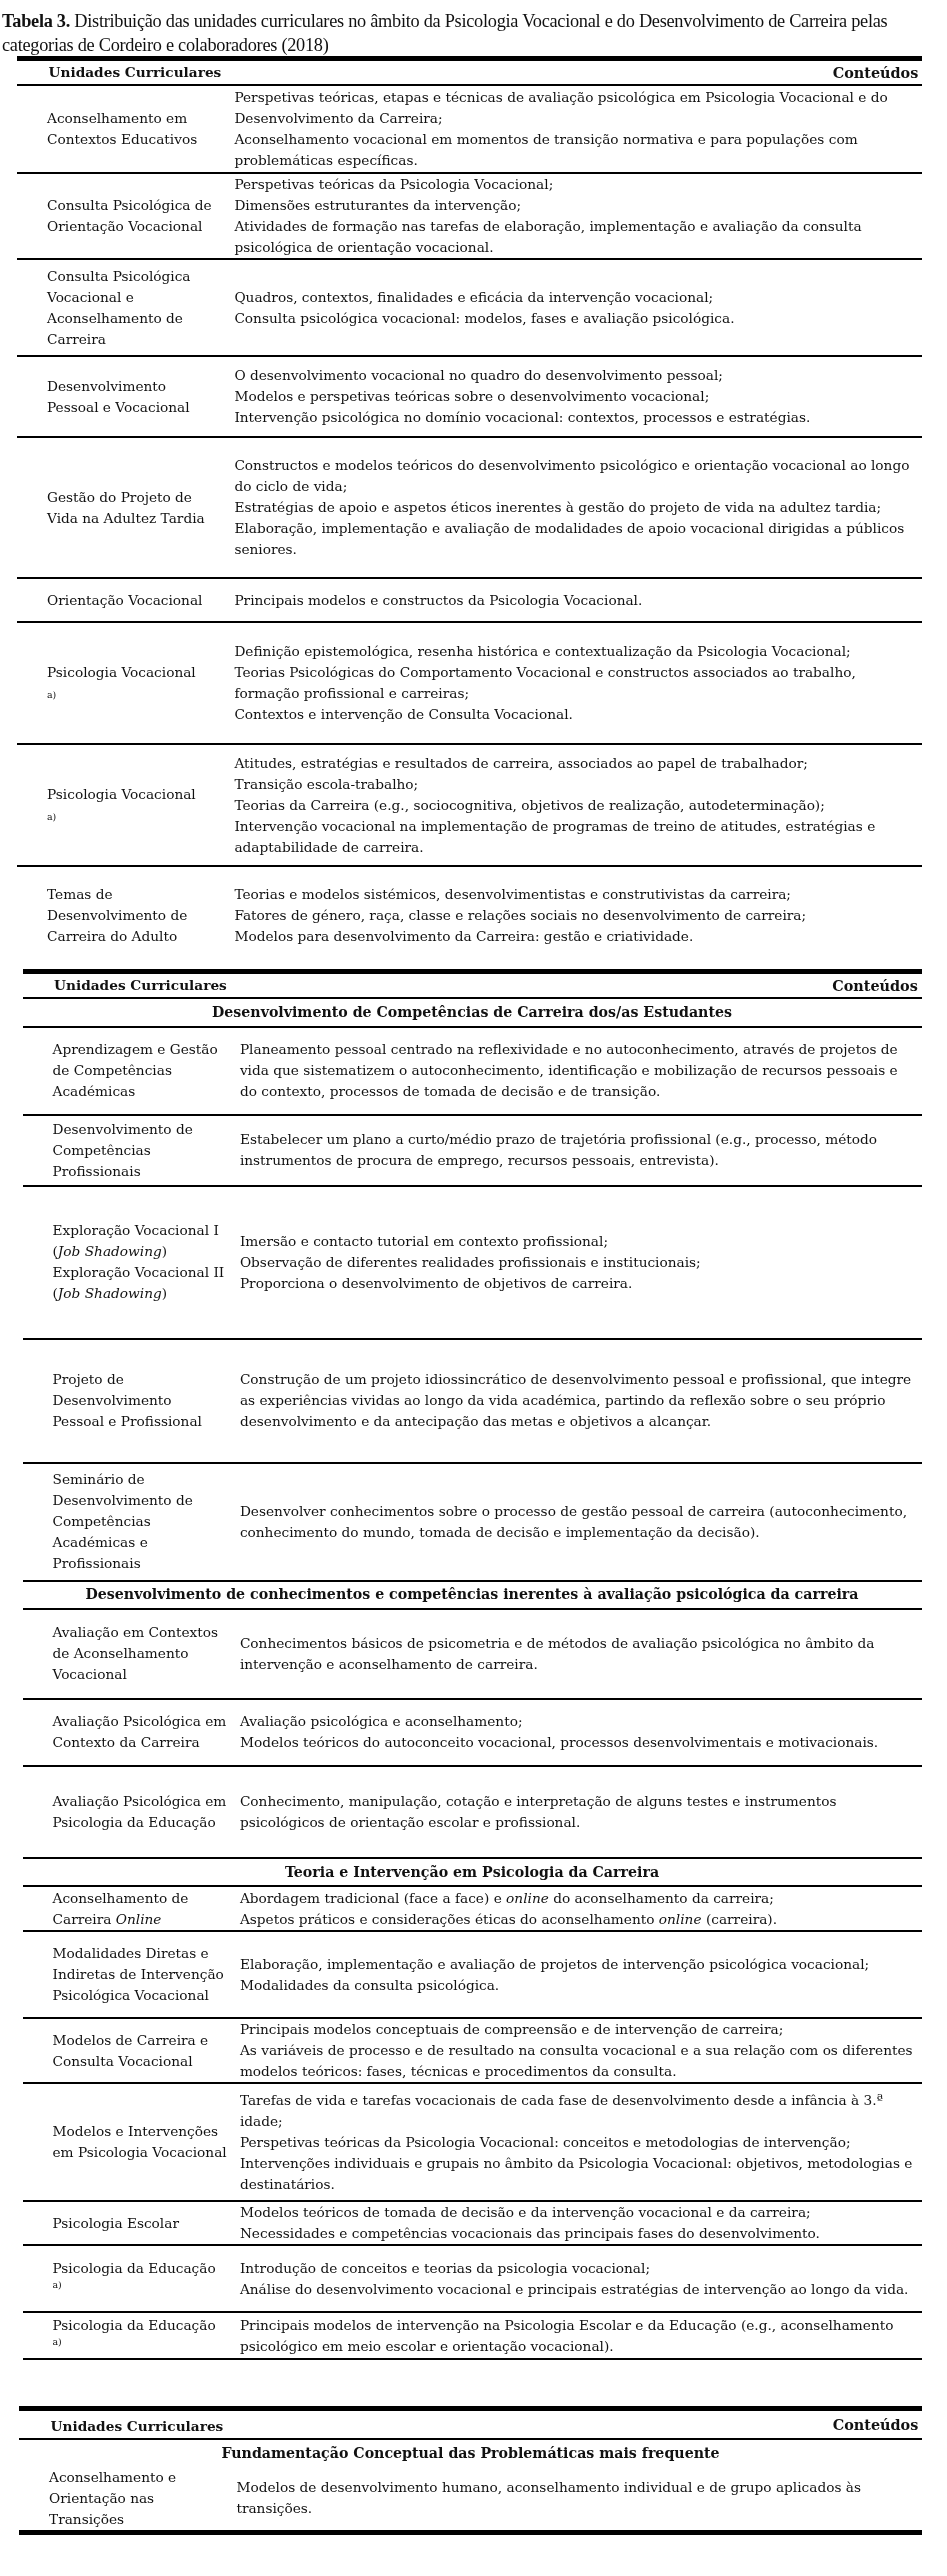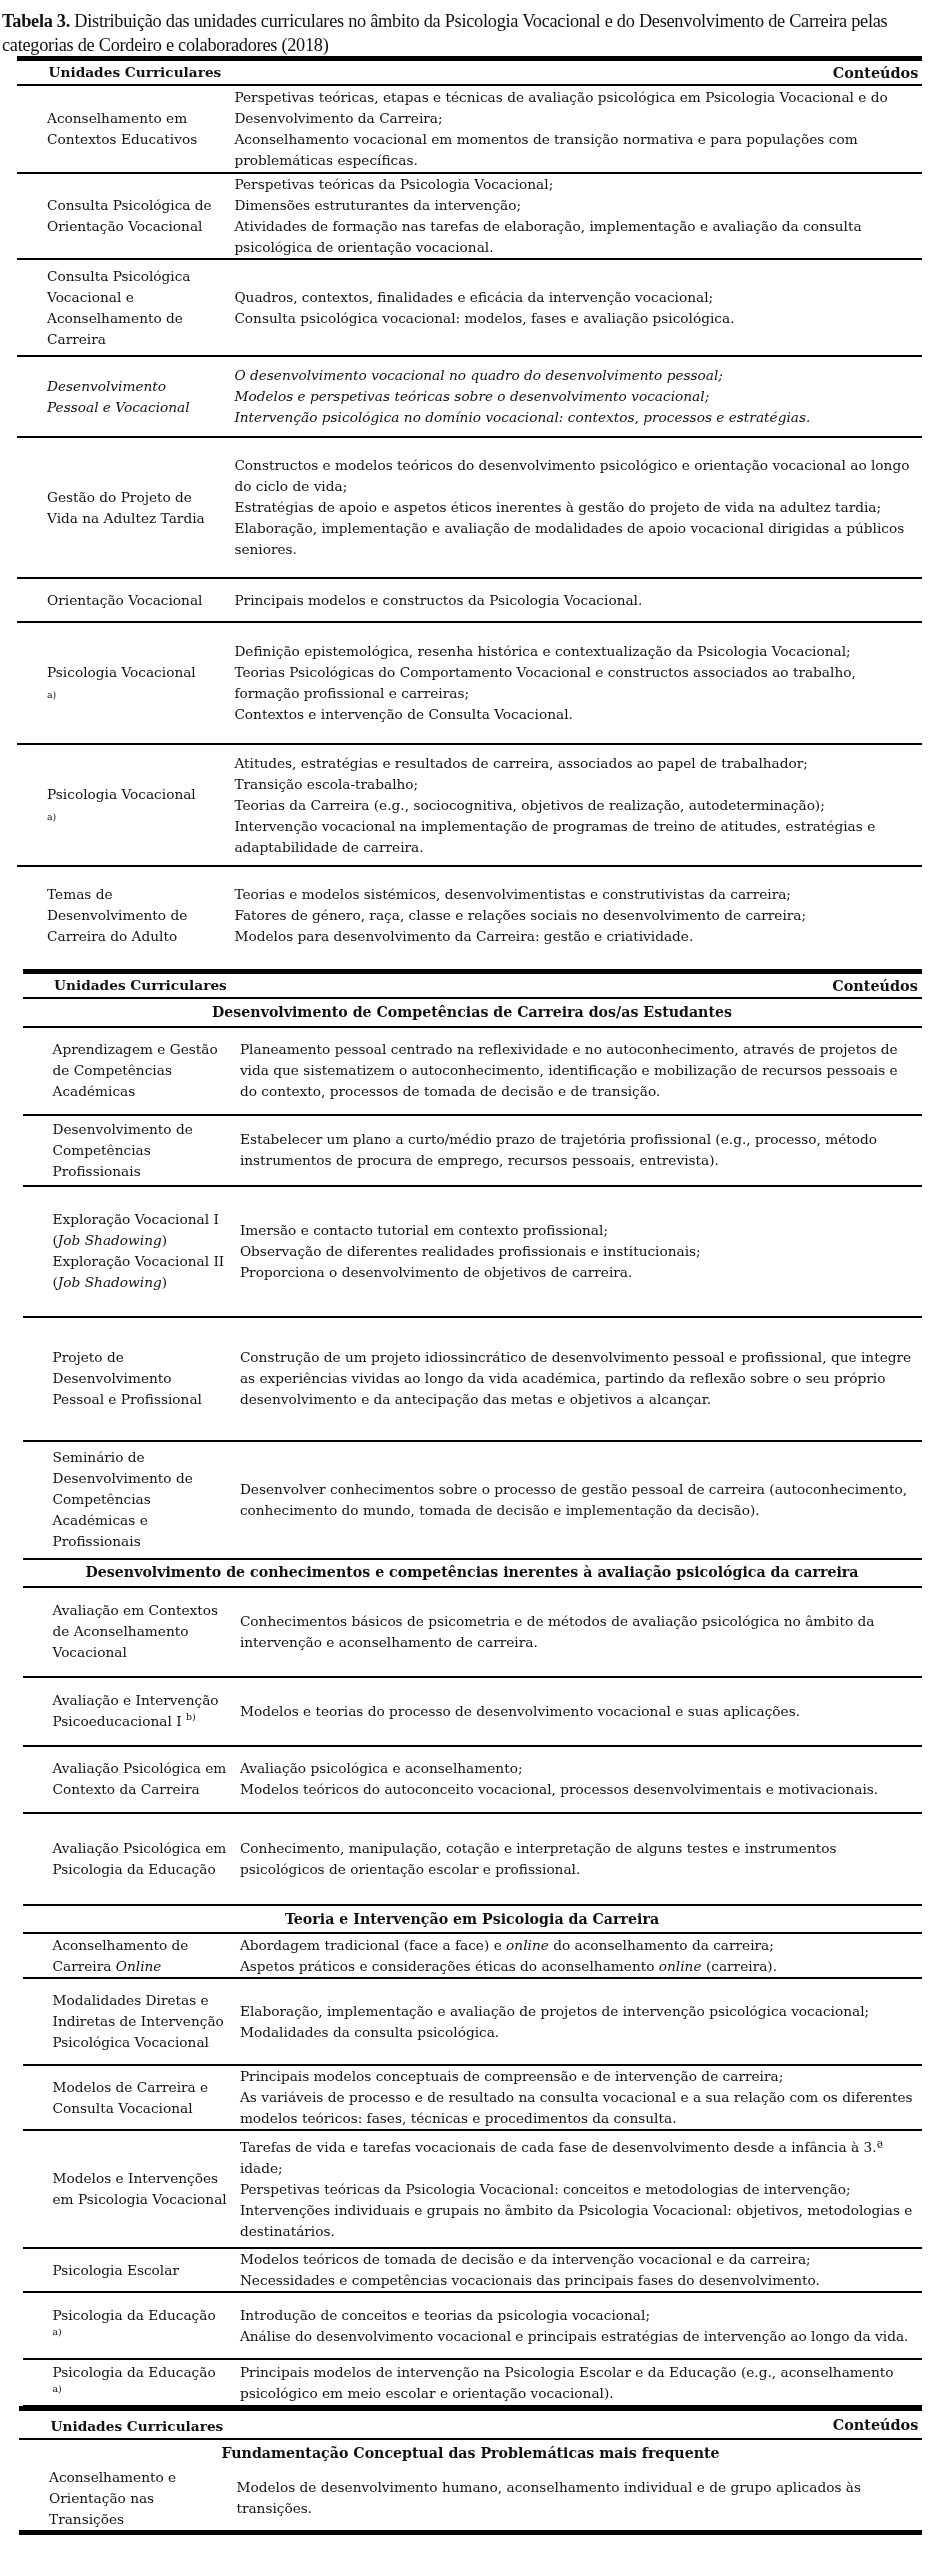--- a/index.html
+++ b/index.html
@@ -86,21 +86,21 @@
           <span>Atividades de formação nas tarefas de elaboração, implementação e avaliação da consulta psicológica de orientação vocacional.</span>
         </td>
       </tr>
       <tr class="bt" style="height: 97px;">
         <td class="c1"><span>Consulta Psicológica Vocacional e Aconselhamento de Carreira</span></td>
         <td class="c2 lines">
           <span>Quadros, contextos, finalidades e eficácia da intervenção vocacional;</span>
           <span>Consulta psicológica vocacional: modelos, fases e avaliação psicológica.</span>
         </td>
       </tr>
-      <tr class="bt" style="height: 81px; font-style: italic;">
+      <tr class="bt" style="height: 81px;">
         <td class="c1"><span>Desenvolvimento Pessoal e Vocacional</span></td>
         <td class="c2 lines">
           <span>O desenvolvimento vocacional no quadro do desenvolvimento pessoal;</span>
           <span>Modelos e perspetivas teóricas sobre o desenvolvimento vocacional;</span>
           <span>Intervenção psicológica no domínio vocacional: contextos, processos e estratégias.</span>
         </td>
       </tr>
       <tr class="bt" style="height: 141px;">
         <td class="c1"><span>Gestão do Projeto de Vida na Adultez Tardia</span></td>
         <td class="c2 lines">
@@ -159,21 +159,21 @@
         <td class="c2 lines">
           <span>Planeamento pessoal centrado na reflexividade e no autoconhecimento, através de projetos de vida que sistematizem o autoconhecimento, identificação e mobilização de recursos pessoais e do contexto, processos de tomada de decisão e de transição.</span>
         </td>
       </tr>
       <tr class="bt" style="height: 71px;">
         <td class="c1"><span>Desenvolvimento de Competências Profissionais</span></td>
         <td class="c2 lines">
           <span>Estabelecer um plano a curto/médio prazo de trajetória profissional (e.g., processo, método instrumentos de procura de emprego, recursos pessoais, entrevista).</span>
         </td>
       </tr>
-      <tr class="bt" style="height: 131px; margin-top: 14px;">
+      <tr class="bt" style="height: 153px; margin-top: 14px;">
         <td class="c1"><span>Exploração Vocacional I (</span><i>Job Shadowing</i><span>) Exploração Vocacional II (</span><i>Job Shadowing</i><span>)</span></td>
         <td class="c2 lines">
           <span>Imersão e contacto tutorial em contexto profissional;</span>
           <span>Observação de diferentes realidades profissionais e institucionais;</span>
           <span>Proporciona o desenvolvimento de objetivos de carreira.</span>
         </td>
       </tr>
       <tr class="bt" style="height: 124px;">
         <td class="c1"><span>Projeto de Desenvolvimento Pessoal e Profissional</span></td>
         <td class="c2 lines">
@@ -192,26 +192,20 @@
     <td colspan="2">Desenvolvimento de conhecimentos e competências inerentes à avaliação psicológica da carreira</td>
   </tr>
   </tbody>
     <tbody>
       <tr class="bt" style="height: 90px;">
         <td class="c1"><span>Avaliação em Contextos de Aconselhamento Vocacional</span></td>
         <td class="c2 lines">
           <span>Conhecimentos básicos de psicometria e de métodos de avaliação psicológica no âmbito da intervenção e aconselhamento de carreira.</span>
         </td>
       </tr>
-      <tr class="bt" style="height: 69px;">
-        <td class="c1"><span>Avaliação e Intervenção Psicoeducacional I</span> <span class="sup">b)</span></td>
-        <td class="c2 lines">
-          <span>Modelos e teorias do processo de desenvolvimento vocacional e suas aplicações.</span>
-        </td>
-      </tr>
       <tr class="bt" style="height: 67px;">
         <td class="c1"><span>Avaliação Psicológica em Contexto da Carreira</span></td>
         <td class="c2 lines">
           <span>Avaliação psicológica e aconselhamento;</span>
           <span>Modelos teóricos do autoconceito vocacional, processos desenvolvimentais e motivacionais.</span>
         </td>
       </tr>
       <tr class="bt" style="height: 92px;">
         <td class="c1"><span>Avaliação Psicológica em Psicologia da Educação</span></td>
         <td class="c2 lines">

